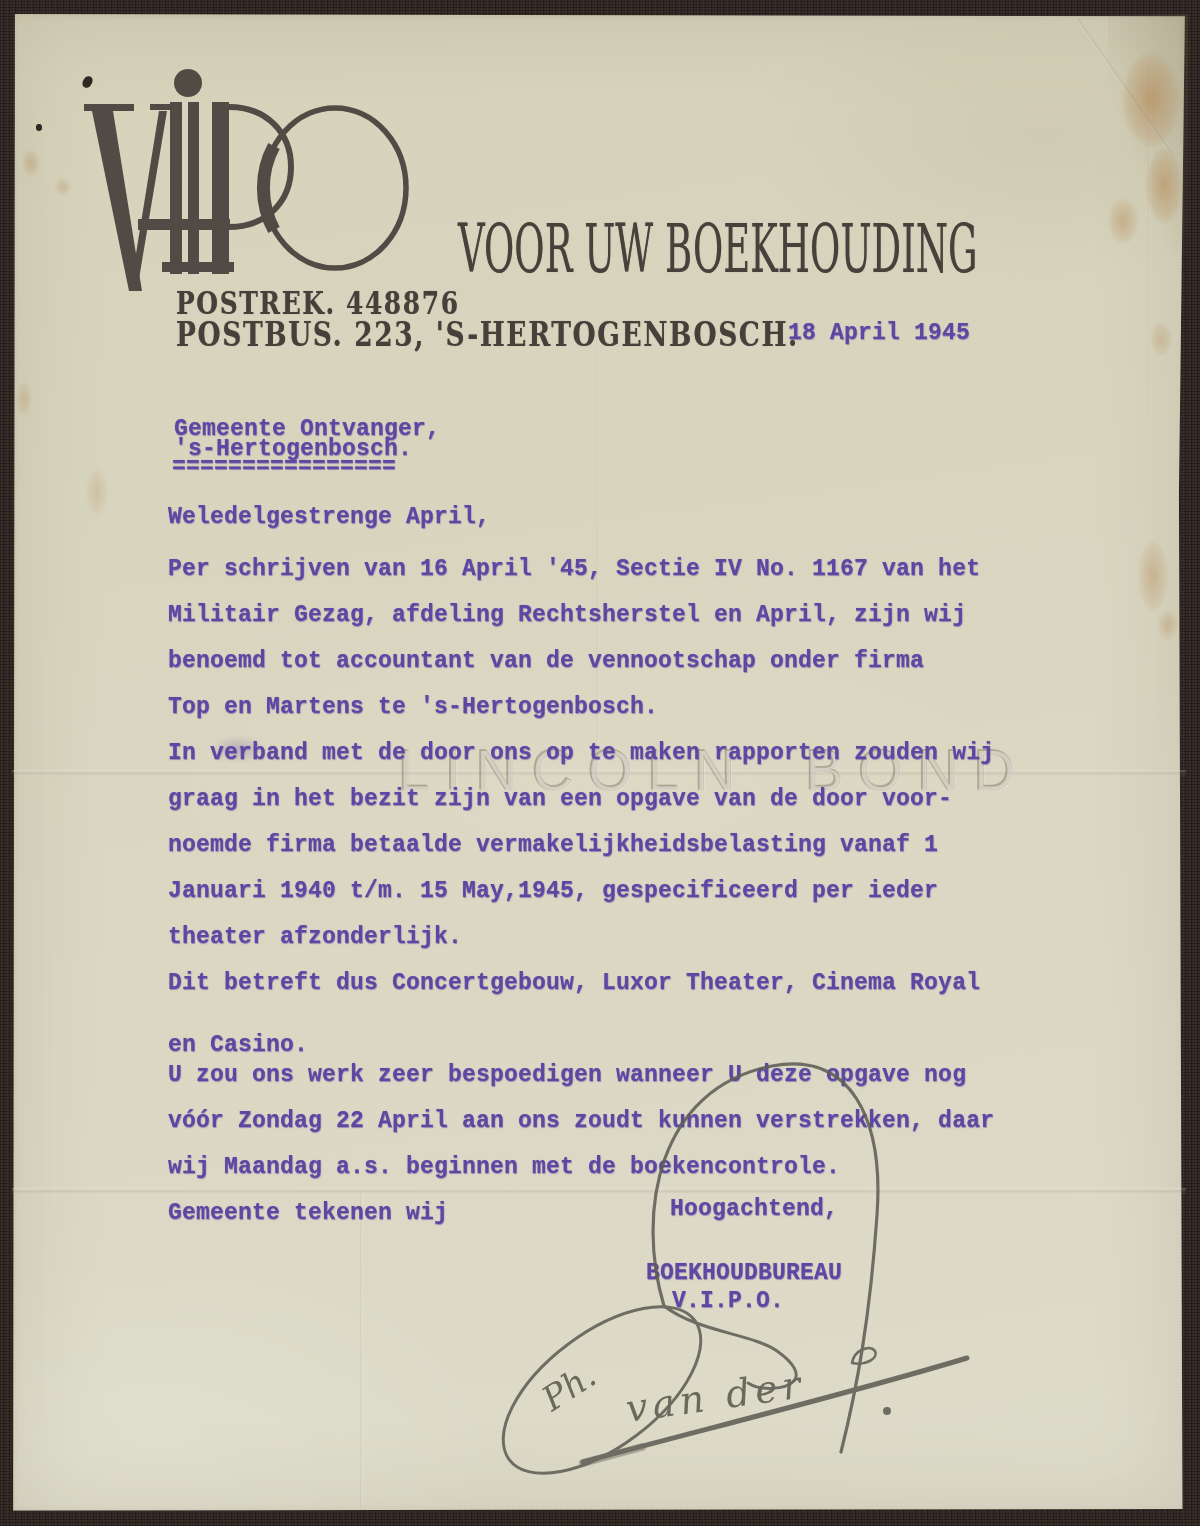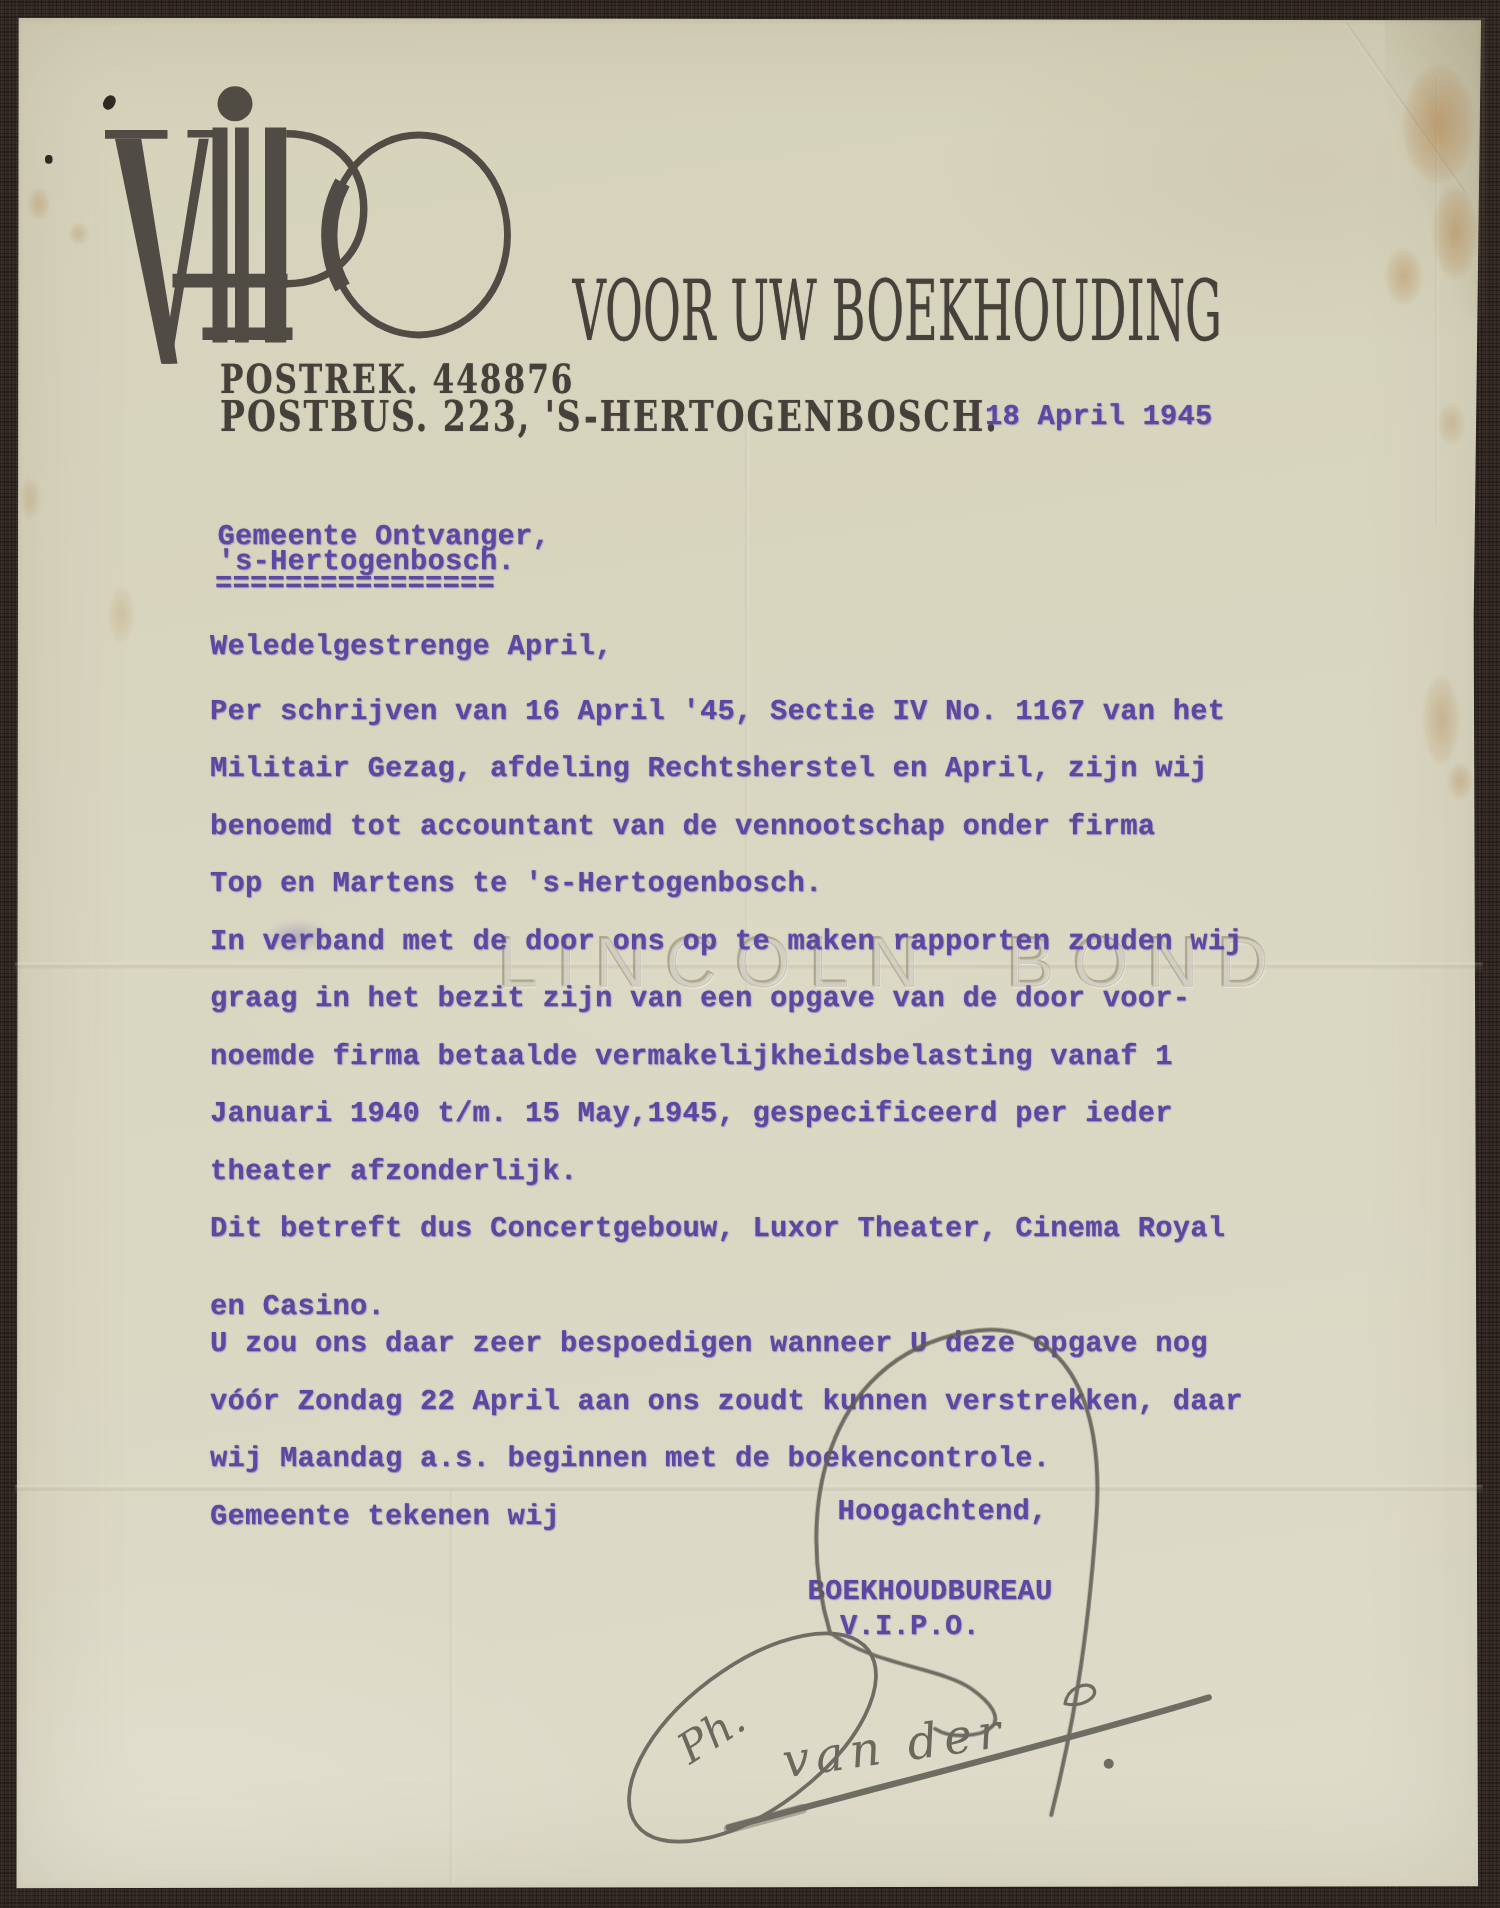--- a/index.html
+++ b/index.html
@@ -127,21 +127,21 @@
   <div class="t" style="top:602px">Militair Gezag, afdeling Rechtsherstel en April, zijn wij</div>
   <div class="t" style="top:648px">benoemd tot accountant van de vennootschap onder firma</div>
   <div class="t" style="top:694px">Top en Martens te 's-Hertogenbosch.</div>
   <div class="t" style="top:740px">In verband met de door ons op te maken rapporten zouden wij</div>
   <div class="t" style="top:786px">graag in het bezit zijn van een opgave van de door voor-</div>
   <div class="t" style="top:832px">noemde firma betaalde vermakelijkheidsbelasting vanaf 1</div>
   <div class="t" style="top:878px">Januari 1940 t/m. 15 May,1945, gespecificeerd per ieder</div>
   <div class="t" style="top:924px">theater afzonderlijk.</div>
   <div class="t" style="top:970px">Dit betreft dus Concertgebouw, Luxor Theater, Cinema Royal</div>
   <div class="t" style="top:1032px">en Casino.</div>
-  <div class="t" style="top:1062px">U zou ons daar zeer bespoedigen wanneer U deze opgave nog</div>
+  <div class="t" style="top:1062px">U zou ons werk zeer bespoedigen wanneer U deze opgave nog</div>
   <div class="t" style="top:1108px">vóór Zondag 22 April aan ons zoudt kunnen verstrekken, daar</div>
   <div class="t" style="top:1154px">wij Maandag a.s. beginnen met de boekencontrole.</div>
   <div class="t" style="top:1200px">Gemeente tekenen wij</div>
 
   <div class="t" style="left:670px;top:1196px">Hoogachtend,</div>
   <div class="t" style="left:646px;top:1260px">BOEKHOUDBUREAU</div>
   <div class="t" style="left:672px;top:1288px">V.I.P.O.</div>
 </div>
 
 <svg class="layer" viewBox="0 0 1200 1526">

